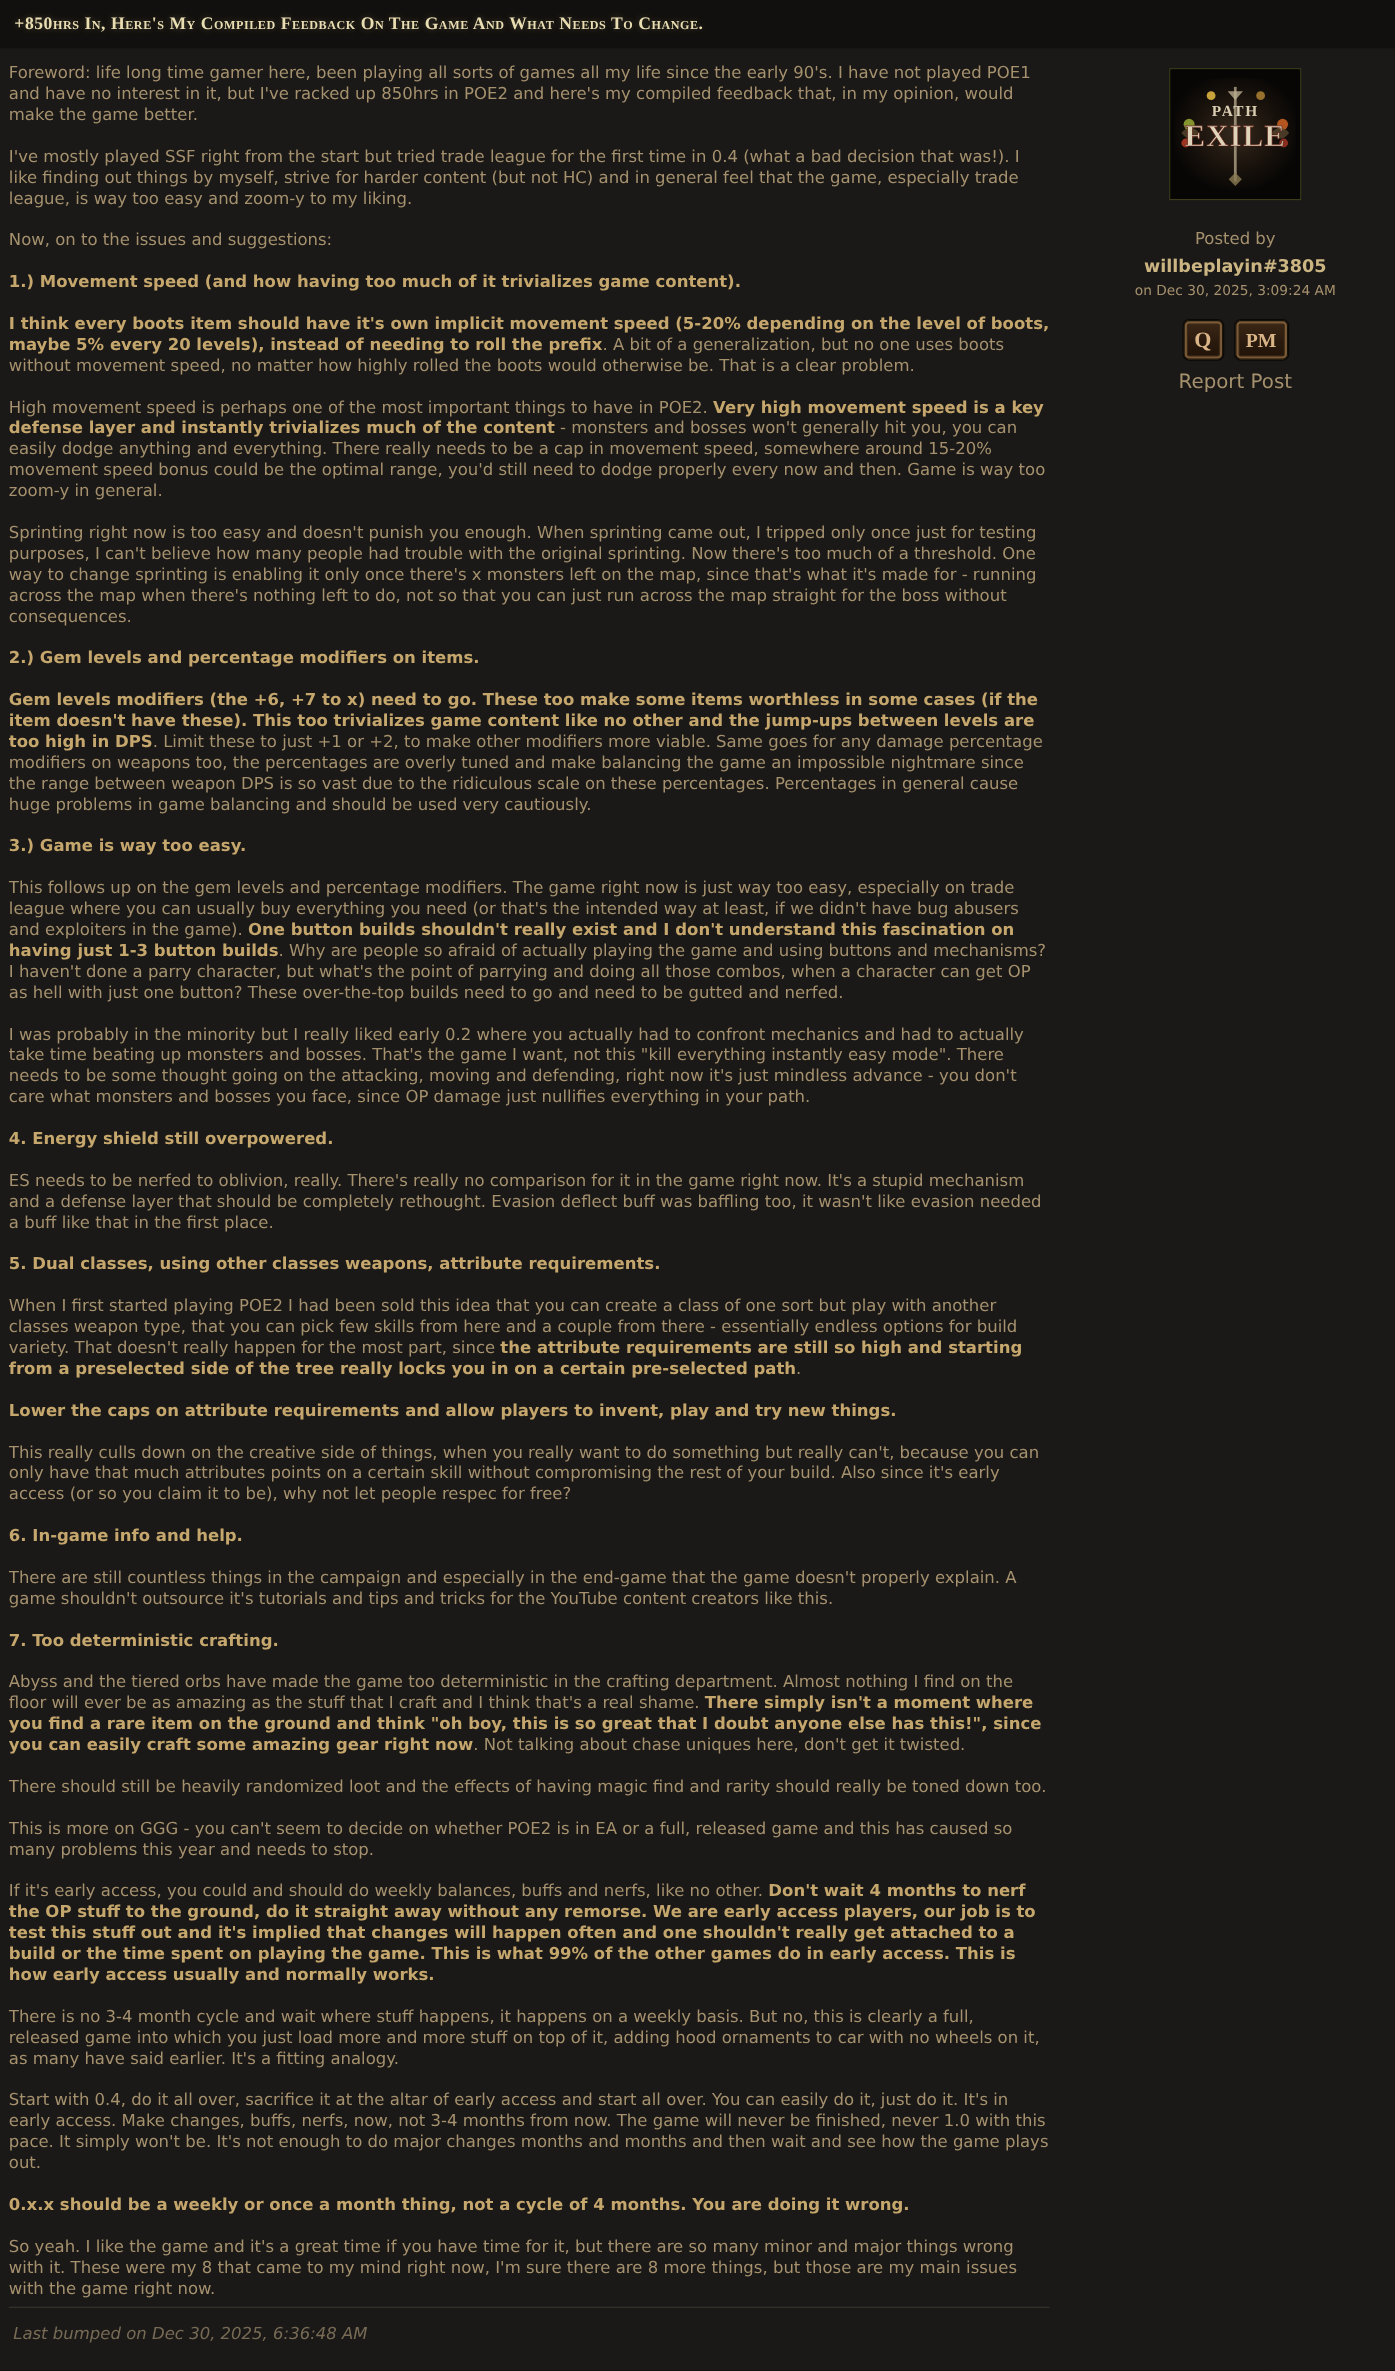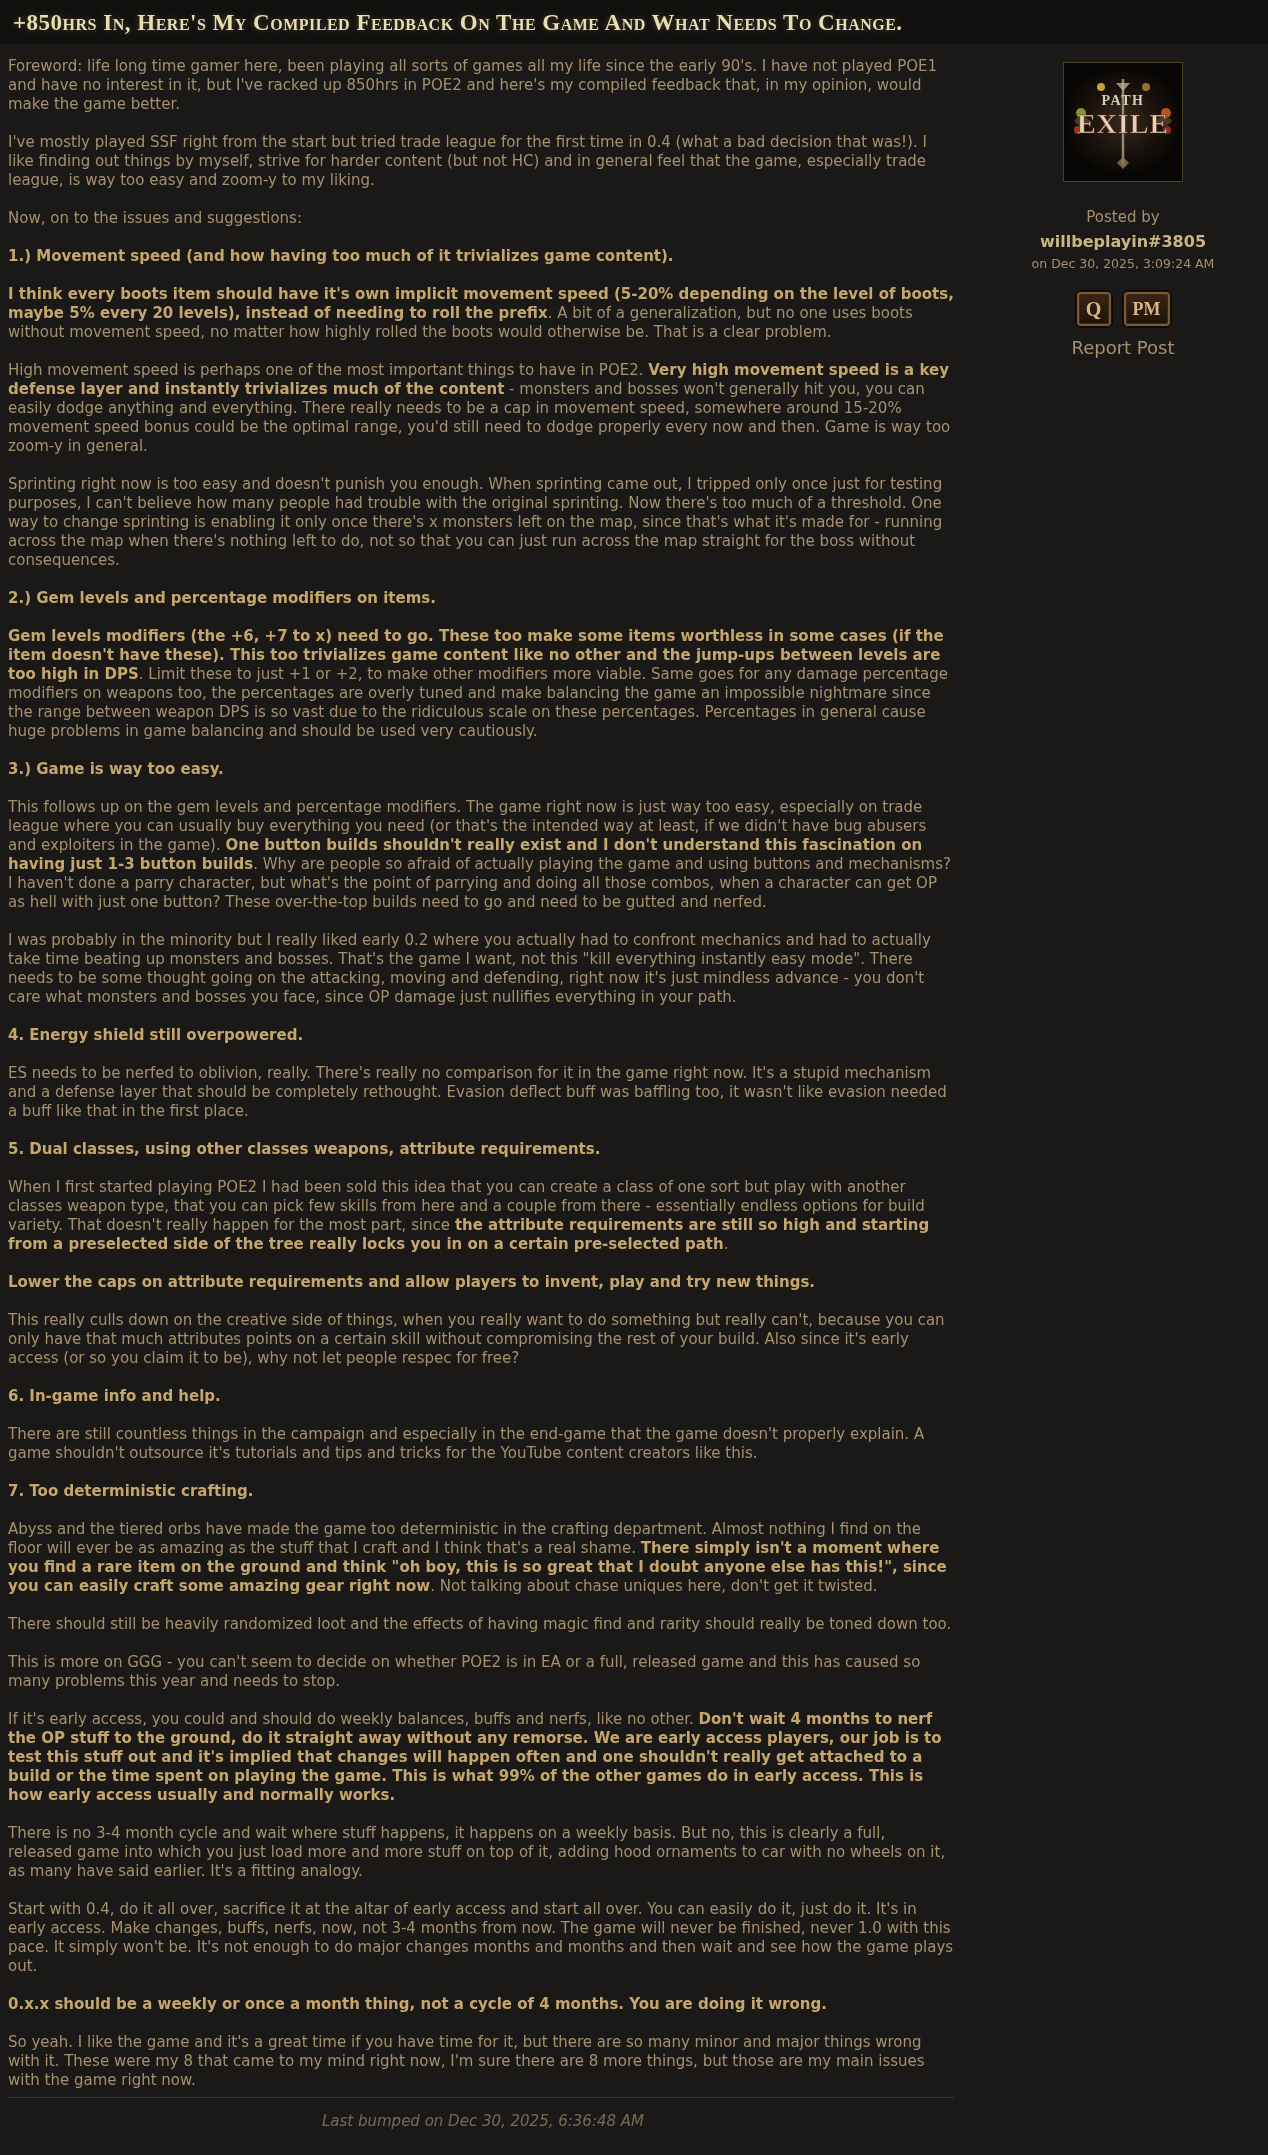--- a/index.html
+++ b/index.html
@@ -10,21 +10,21 @@
   }
   
   .titlebar {
     position:absolute; top:0; left:0; width:1268px; height:44px;
     background:var(--titlebar-bg,#12100e);
     display:flex; align-items:center;
   }
   .titlebar h1 {
     margin:0; padding:0 0 0 13px;
     font-family:"Liberation Serif","DejaVu Serif",serif;
-    font-weight:bold; font-size:23px; line-height:1;
+    font-weight:bold; font-size:16px; line-height:1;
     font-variant:small-caps; text-transform:capitalize; letter-spacing:.5px;
     color:var(--title-text,#e9ddb2);
     text-shadow:0 0 7px rgba(235,215,160,.28);
     white-space:nowrap;
   }
   
   .content {
     position:absolute; top:44px; left:8px; width:946px; max-height:2050px; overflow:hidden;
     padding-top:13px;
     color:var(--body-text,#a5916e);
@@ -60,21 +60,21 @@
   }
   .btn-q  { width:38px; }
   .btn-pm { width:50px; font-size:18px; }
   .report { margin-top:9px; font-size:18px; cursor:pointer;text-align:center; }
   
   .footer {
     position:absolute; top:2097px; left:8px; width:942px;
     border-top:1px solid var(--divider,#3a362e);
     background:var(--page-bg,#1b1917);
     padding:14px 0 0 4px;
-    font-size:15px; font-style:italic; color:var(--muted-text,#776b56);text-align:center;
+    font-size:15px; font-style:italic; color:var(--muted-text,#776b56);
   }
 </style>
 </head>
 <body>
 
 <div class="page">
 
   <div class="titlebar">
     <h1>+850hrs in, here's my compiled feedback on the game and what needs to change.</h1>
   </div>

